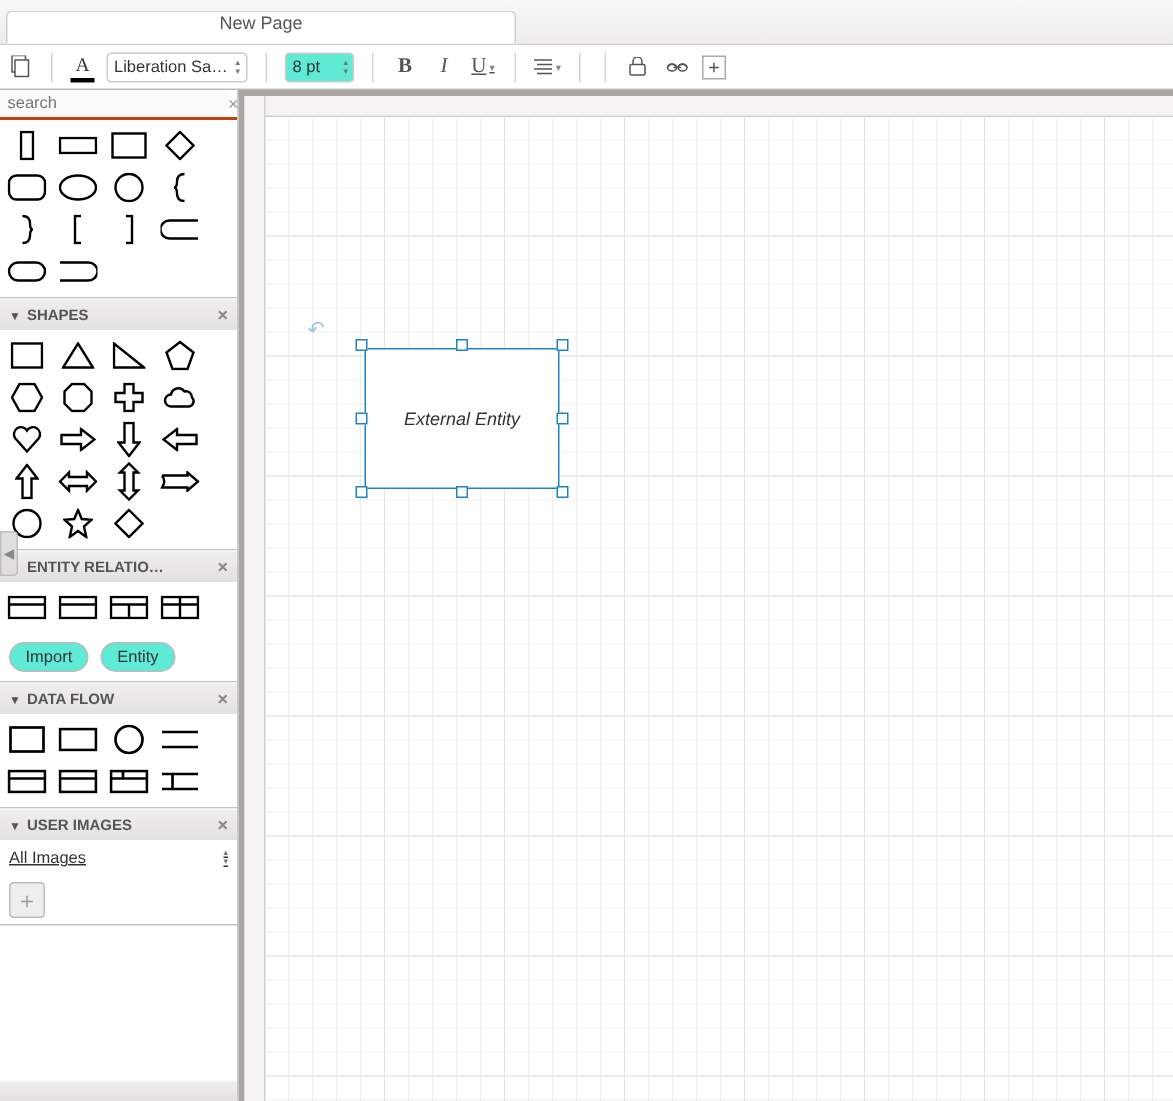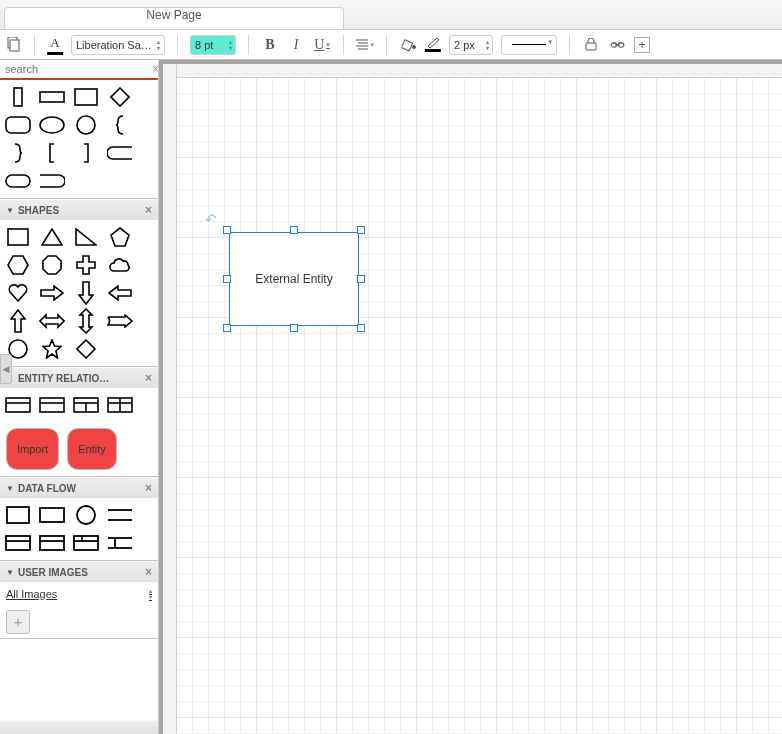--- a/index.html
+++ b/index.html
@@ -54,41 +54,41 @@
   .search-row .clear{width:16px;color:#999;cursor:pointer;font-size:12px;text-align:center;}
   
   .shape-section{border-bottom:1px solid #c4c4c4;}
   .sec-head{height:21px;background:linear-gradient(#efeded,#e2e0e0);border-top:1px solid #f7f7f7;display:flex;align-items:center;padding:0 6px;font-size:10px;font-weight:bold;color:#555;}
   .sec-head .arrow{margin-right:4px;font-size:8px;}
   .sec-head .close{margin-left:auto;color:#888;cursor:pointer;font-size:12px;}
   .sec-body{padding:6px 4px;display:flex;flex-wrap:wrap;gap:6px 6px;}
   .shape-cell{width:28px;height:22px;display:flex;align-items:center;justify-content:center;cursor:pointer;}
   .shape-cell svg{display:block;}
   .actions{display:flex;gap:8px;padding:6px;}
-  .pill{border:1px solid #bbb;background:#ef4444;border-radius:11px;padding:14px 10px;font-size:11px;cursor:pointer;text-align:center;}
+  .pill{border:1px solid #bbb;background:#5eead4;border-radius:11px;padding:3px 10px;font-size:11px;cursor:pointer;text-align:center;}
   .ui-row{padding:6px;display:flex;align-items:center;font-size:11px;text-decoration:underline;}
   .ui-row .stepper-arrows{margin-left:auto;}
   .dropzone{margin:4px 6px;width:24px;height:24px;border:1px solid #bbb;background:#eee;border-radius:3px;display:flex;align-items:center;justify-content:center;color:#999;font-size:15px;}
   
   
   .canvas-wrap{flex:1;position:relative;overflow:hidden;border-top:4px solid #a8a5a3;border-left:4px solid #a8a5a3;}
   .ruler-h{position:absolute;left:0;right:0;top:0;height:14px;background:#f4f3f2;border-bottom:1px solid #d2d0cf;}
   .ruler-v{position:absolute;left:0;top:0;bottom:0;width:14px;background:#f4f3f2;border-right:1px solid #d2d0cf;}
   .grid{position:absolute;left:14px;top:14px;right:0;bottom:0;
     background-image:
       linear-gradient(var(--grid-dark) 1px,transparent 1px),
       linear-gradient(90deg,var(--grid-dark) 1px,transparent 1px),
       linear-gradient(var(--grid) 1px,transparent 1px),
       linear-gradient(90deg,var(--grid) 1px,transparent 1px);
     background-size:80px 80px,80px 80px,16px 16px,16px 16px;
     background-position:-1px -1px,-1px -1px,-1px -1px,-1px -1px;
   }
   
   
-  .sel-shape{position:absolute;left:46px;top:148px;width:142px;height:106px;}
+  .sel-shape{position:absolute;left:60px;top:148px;width:142px;height:106px;font-style:italic;}
   .sel-shape .body{position:absolute;inset:6px;border:1.3px solid var(--selection);background:#fff;display:flex;align-items:center;justify-content:center;font-size:12px;}
   .handle{position:absolute;width:8px;height:8px;background:#fff;border:1.3px solid var(--selection);}
   .h-tl{left:0;top:0;} .h-tr{right:0;top:0;} .h-bl{left:0;bottom:0;} .h-br{right:0;bottom:0;}
   .h-tm{left:calc(50% - 4px);top:0;} .h-bm{left:calc(50% - 4px);bottom:0;}
   .h-ml{left:0;top:calc(50% - 4px);} .h-mr{right:0;top:calc(50% - 4px);}
   .rot-arrow{position:absolute;left:28px;top:133px;color:#9dc3db;font-size:14px;transform:rotate(-10deg);}
   
 </style>
 </head>
 <body>
@@ -145,42 +145,20 @@
     <svg width="14" height="12">
         <line x1="0" y1="1" x2="14" y2="1" stroke="#555"></line>
         <line x1="2" y1="4" x2="12" y2="4" stroke="#555"></line>
         <line x1="0" y1="7" x2="14" y2="7" stroke="#555"></line>
         <line x1="2" y1="10" x2="12" y2="10" stroke="#555"></line>
       </svg>
     <span class="caret">▾</span>
   </div>
   <div class="sep"></div>
 
-  <div class="tool-group">
-    <div class="tb-btn fillbtn">
-      <svg width="14" height="14">
-          <path d="M6 1 L12 7 L6 13 L0 7 Z" fill="none" stroke="#555"></path>
-          <circle cx="12" cy="11" r="2" fill="#555"></circle>
-        </svg>
-    </div>
-    <div class="font-color">
-      <svg width="14" height="11">
-          <path d="M2 9 L11 1 L13 3 L4 11 Z" fill="none" stroke="#555"></path>
-        </svg>
-      <span class="bar"></span>
-    </div>
-    <div class="line-weight">
-      <span>2 px</span>
-      <span class="stepper-arrows">▴<br>▾</span>
-    </div>
-    <div class="line-style">
-      <span class="dash"></span>
-      <span class="stepper-arrows">▾</span>
-    </div>
-  </div>
   <div class="sep"></div>
 
   <div class="tool-group">
     <div class="tb-btn">
       <svg width="12" height="13">
           <rect x="1" y="5" width="10" height="7" rx="1" fill="none" stroke="#555"></rect>
           <path d="M3 5 V3 a3 3 0 0 1 6 0 V5" fill="none" stroke="#555"></path>
         </svg>
     </div>
     <div class="tb-btn">

